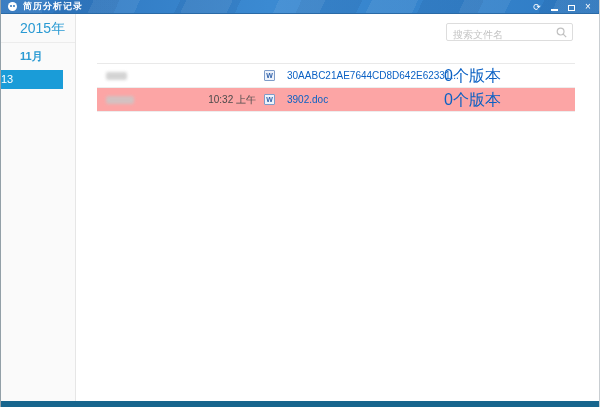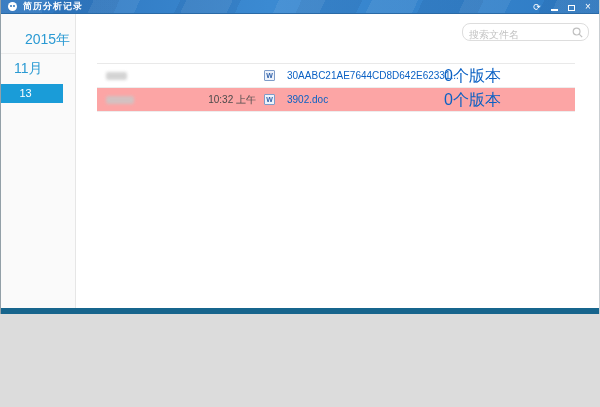--- a/index.html
+++ b/index.html
@@ -1,20 +1,20 @@
 <!DOCTYPE html>
 <html><head>
 <meta charset="utf-8">
 <style>
   * { margin:0; padding:0; box-sizing:border-box; }
   html,body { background:#dcdcdc; }
   body { font-family:"Liberation Sans","DejaVu Sans",sans-serif; }
 
   .window{
-    position:relative; width:600px; height:314px; background:#ffffff;
+    position:relative; width:600px; height:407px; background:#ffffff;
     border-left:1px solid #93a0a8; border-right:1px solid #c9ced2;
     overflow:hidden;
   }
 
   
   .titlebar{
     position:absolute; top:0; left:0; right:0; height:14px;
     background:
       repeating-linear-gradient(115deg, rgba(255,255,255,0.07) 0 42px, rgba(255,255,255,0) 42px 84px),
       repeating-linear-gradient(-65deg, rgba(0,30,80,0.08) 0 55px, rgba(0,30,80,0) 55px 110px),
@@ -37,39 +37,39 @@
 
   
   .bottombar{ position:absolute; left:0; right:0; bottom:0; height:6px; background:#17658d; }
 
   
   .sidebar{
     position:absolute; top:14px; left:0; bottom:6px; width:75px;
     background:#fafafa; border-right:1px solid #e6e6e6;
   }
   .side-year{
-    display:block; padding:17px 0 4px 19px; font-size:14px; color:#2a9ad3;
-    border-bottom:1px solid #ececec; cursor:pointer;text-align:center;
+    display:block; padding:6px 0 4px 19px; font-size:14px; color:#2a9ad3;
+    border-bottom:1px solid #ececec; cursor:pointer;
   }
   .side-month{
-    display:block; padding:6px 0 6px 13px; font-size:14px; font-weight:normal;
+    display:block; padding:6px 0 6px 19px; font-size:11px; font-weight:bold;
     color:#2a9ad3; cursor:pointer;
   }
   .side-day{
     display:block; width:62px; height:19px; line-height:19px;
     background:#1a9cd8; color:#ffffff; font-size:11px;
-    text-align:center; padding-right:13px; cursor:pointer;
+    text-align:left; padding-right:13px; cursor:pointer;
   }
 
   
   .main{ position:absolute; top:14px; left:76px; right:0; bottom:6px; background:#ffffff; }
 
   .searchbox{
-    position:absolute; top:9px; right:10px; width:127px; height:18px;
-    border:1px solid #dddddd; border-radius:8px; background:#ffffff;
+    position:absolute; top:9px; right:26px; width:127px; height:18px;
+    border:1px solid #dddddd; border-radius:2px; background:#ffffff;
   }
   .searchbox input{
     width:100%; height:100%; border:0; outline:none; background:transparent;
     font-size:10px; padding:0 22px 0 6px; color:#555;
     font-family:"Liberation Sans","DejaVu Sans",sans-serif;
   }
   .searchbox input::placeholder{ color:#c3c3c3; }
   .search-icon{ position:absolute; right:5px; top:3px; width:11px; height:11px; cursor:pointer; }
 
   .date-heading{

